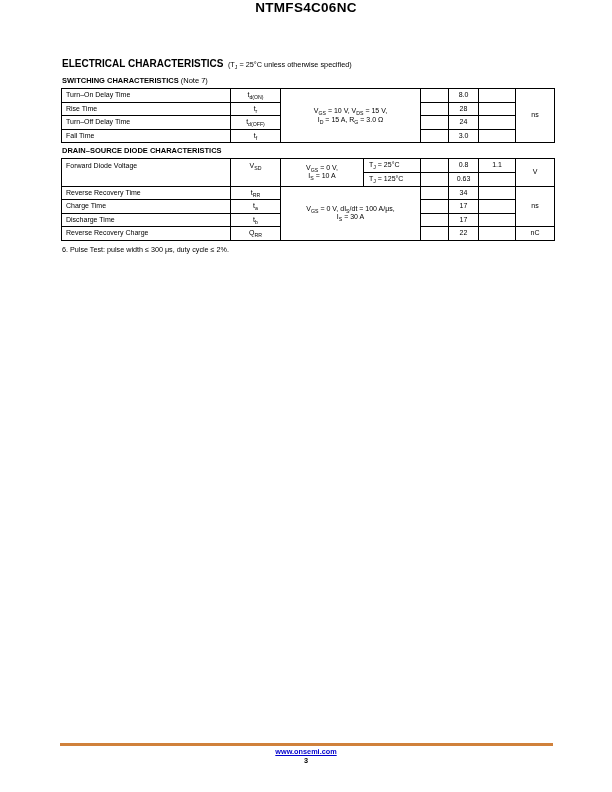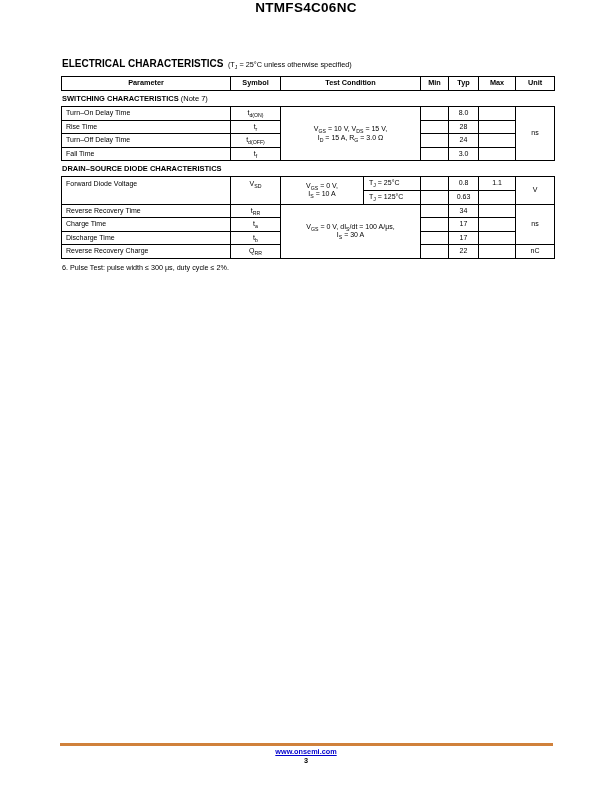--- a/index.html
+++ b/index.html
@@ -91,43 +91,20 @@
 
 <div class="title">NTMFS4C06NC</div>
 
 <div class="content">
 
   <div class="ec-heading">
     <span class="ec-bold">ELECTRICAL CHARACTERISTICS</span>
     <span class="ec-cond">(T<sub>J</sub> = 25°C unless otherwise specified)</span>
   </div>
 
-  <table>
-    <colgroup>
-      <col class="c-param">
-        <col class="c-sym">
-        <col class="c-cond1">
-        <col class="c-cond2">
-      <col class="c-min">
-        <col class="c-typ">
-        <col class="c-max">
-        <col class="c-unit">
-    </colgroup>
-    <tbody>
-        <tr>
-      <th>Parameter</th>
-      <th>Symbol</th>
-      <th colspan="2">Test Condition</th>
-      <th>Min</th>
-      <th>Typ</th>
-      <th>Max</th>
-      <th>Unit</th>
-    </tr>
-  </tbody>
-    </table>
 
   <div class="section-heading">
     <span>SWITCHING CHARACTERISTICS</span>
     <span class="note-ref">(Note 7)</span>
   </div>
 
   <table>
     <colgroup>
       <col class="c-param">
         <col class="c-sym">

